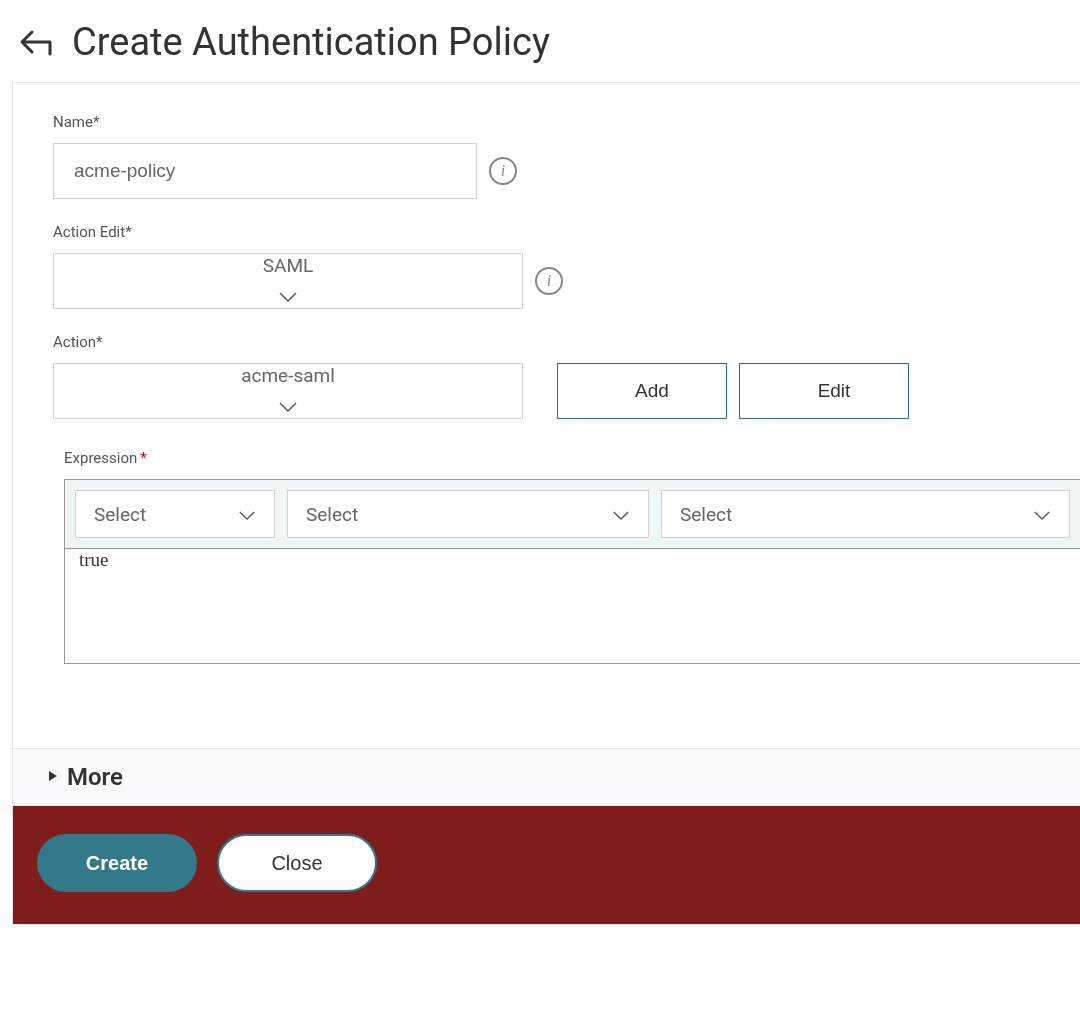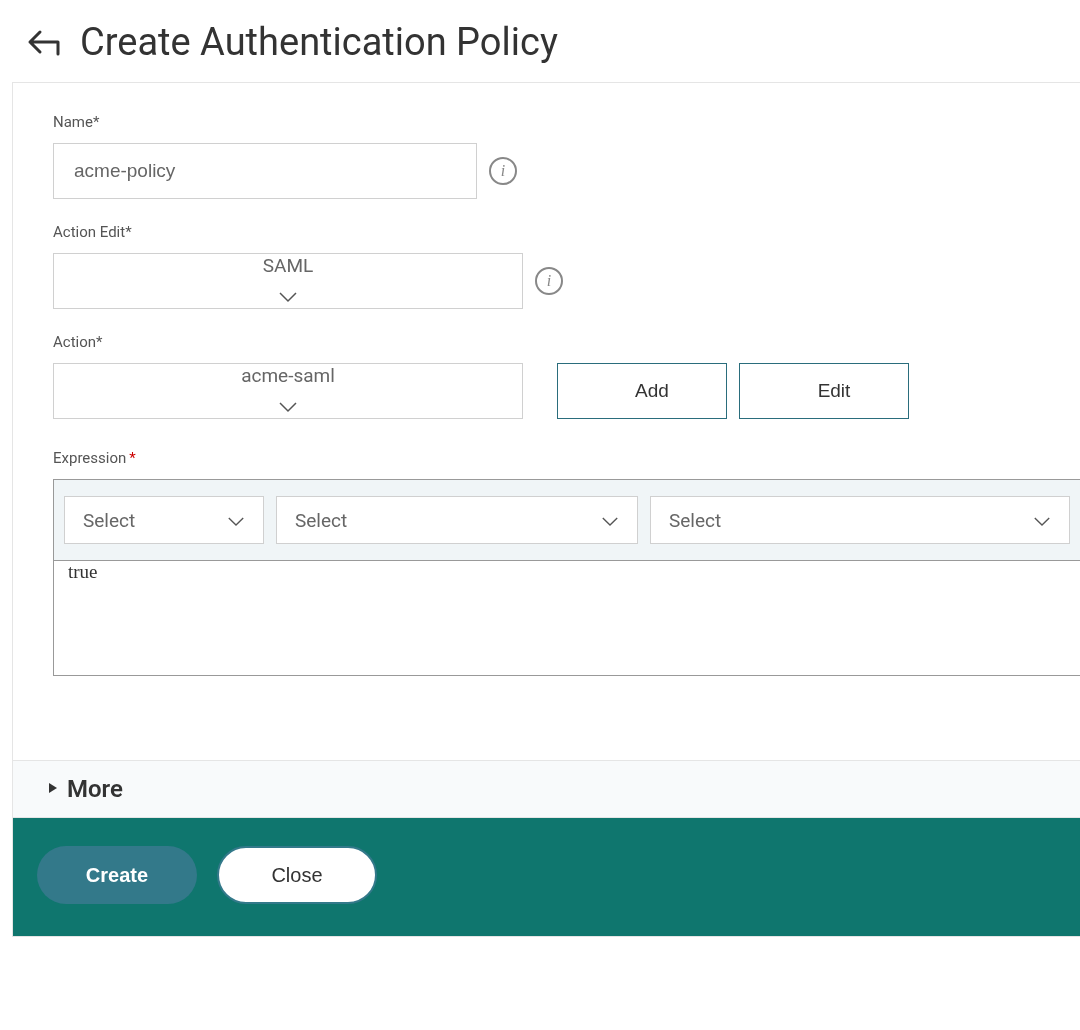--- a/index.html
+++ b/index.html
@@ -9,21 +9,21 @@
     }
     body {
       font-family: -apple-system, BlinkMacSystemFont, "Segoe UI", Roboto, Arial, sans-serif;
       background: #ffffff;
       color: #333;
       width: 1080px;
     }
     .header {
       display: flex;
       align-items: center;
-      padding: 20px 14px 18px 26px;
+      padding: 20px 14px 18px 18px;
       gap: 14px;
     }
     .back-arrow {
       color: #333;
       cursor: pointer;
       display: inline-flex;
       align-items: center;
       justify-content: center;
     }
     .page-title {
@@ -108,29 +108,30 @@
       display: inline-flex;
       align-items: center;
       justify-content: center;
       padding-left: 20px;
     }
     .btn-gap {
       width: 10px;
     }
     .expression-group {
       margin-top: 30px;
+      margin-left: 11px;
     }
     .expression-box {
       border: 1px solid #999;
       border-right: none;
       margin-top: 10px;
     }
     .expression-toolbar {
       background: #f0f5f7;
-      padding: 16px 10px;
+      padding: 10px 10px;
       display: flex;
       gap: 12px;
       border-bottom: 1px solid #999;
     }
     .expr-select {
       height: 48px;
       border: 1px solid #d0d0d0;
       background: #fff;
       padding: 0 18px;
       font-size: 19px;
@@ -175,21 +176,21 @@
     .more-arrow {
       color: #333;
       font-size: 14px;
     }
     .more-label {
       font-size: 24px;
       font-weight: 600;
       color: #333;
     }
     .footer-actions {
-      background: #0f766e;
+      background: #7f1d1d;
       padding: 28px 24px 32px 24px;
       display: flex;
       gap: 20px;
     }
     .pill-btn {
       height: 58px;
       border-radius: 30px;
       padding: 0 44px;
       font-size: 20px;
       font-weight: 600;

